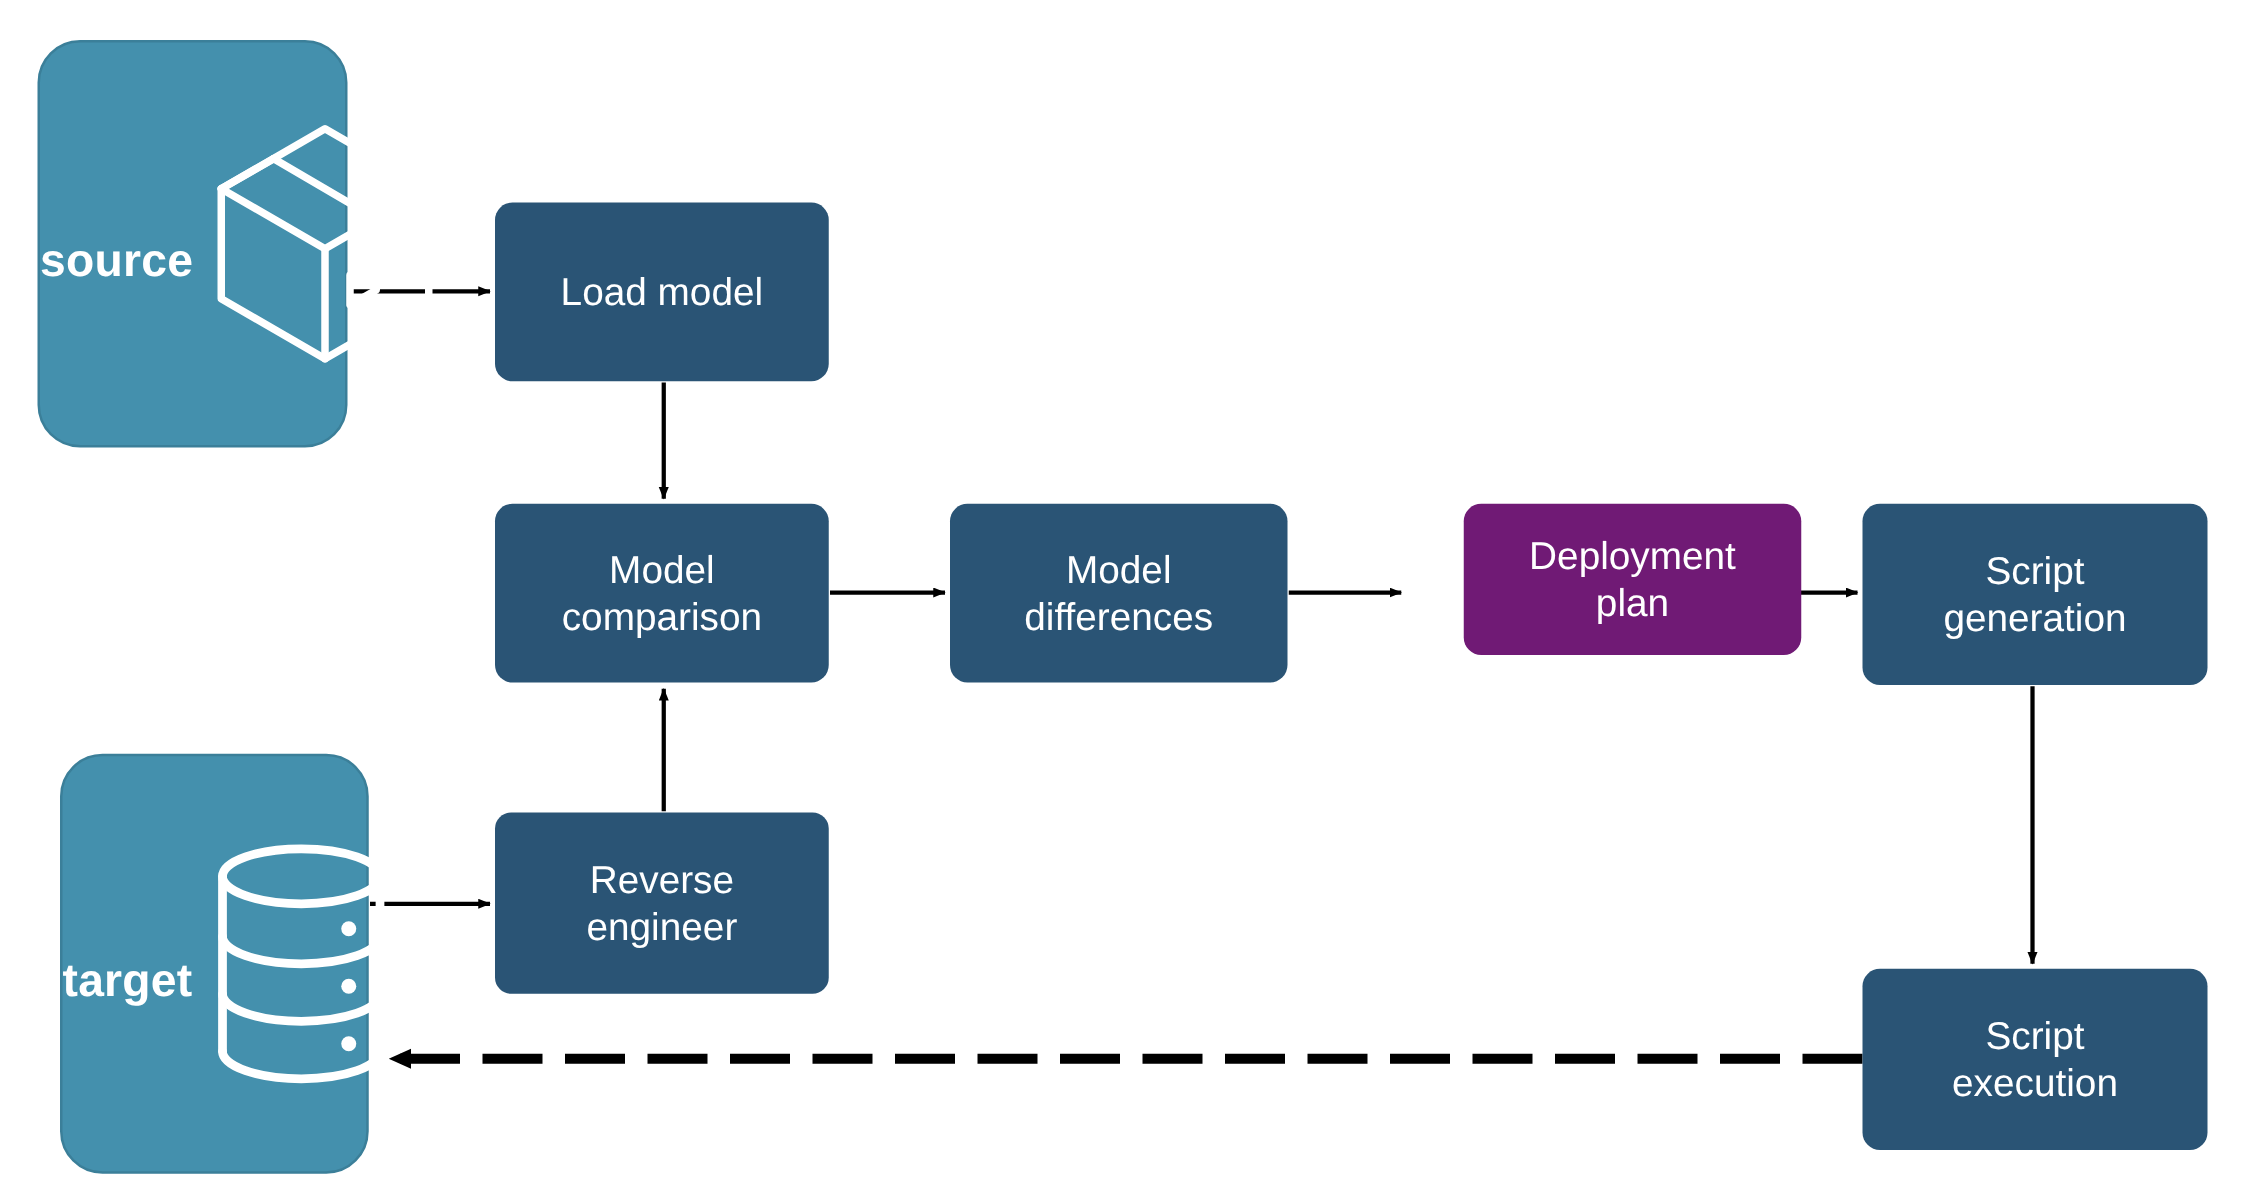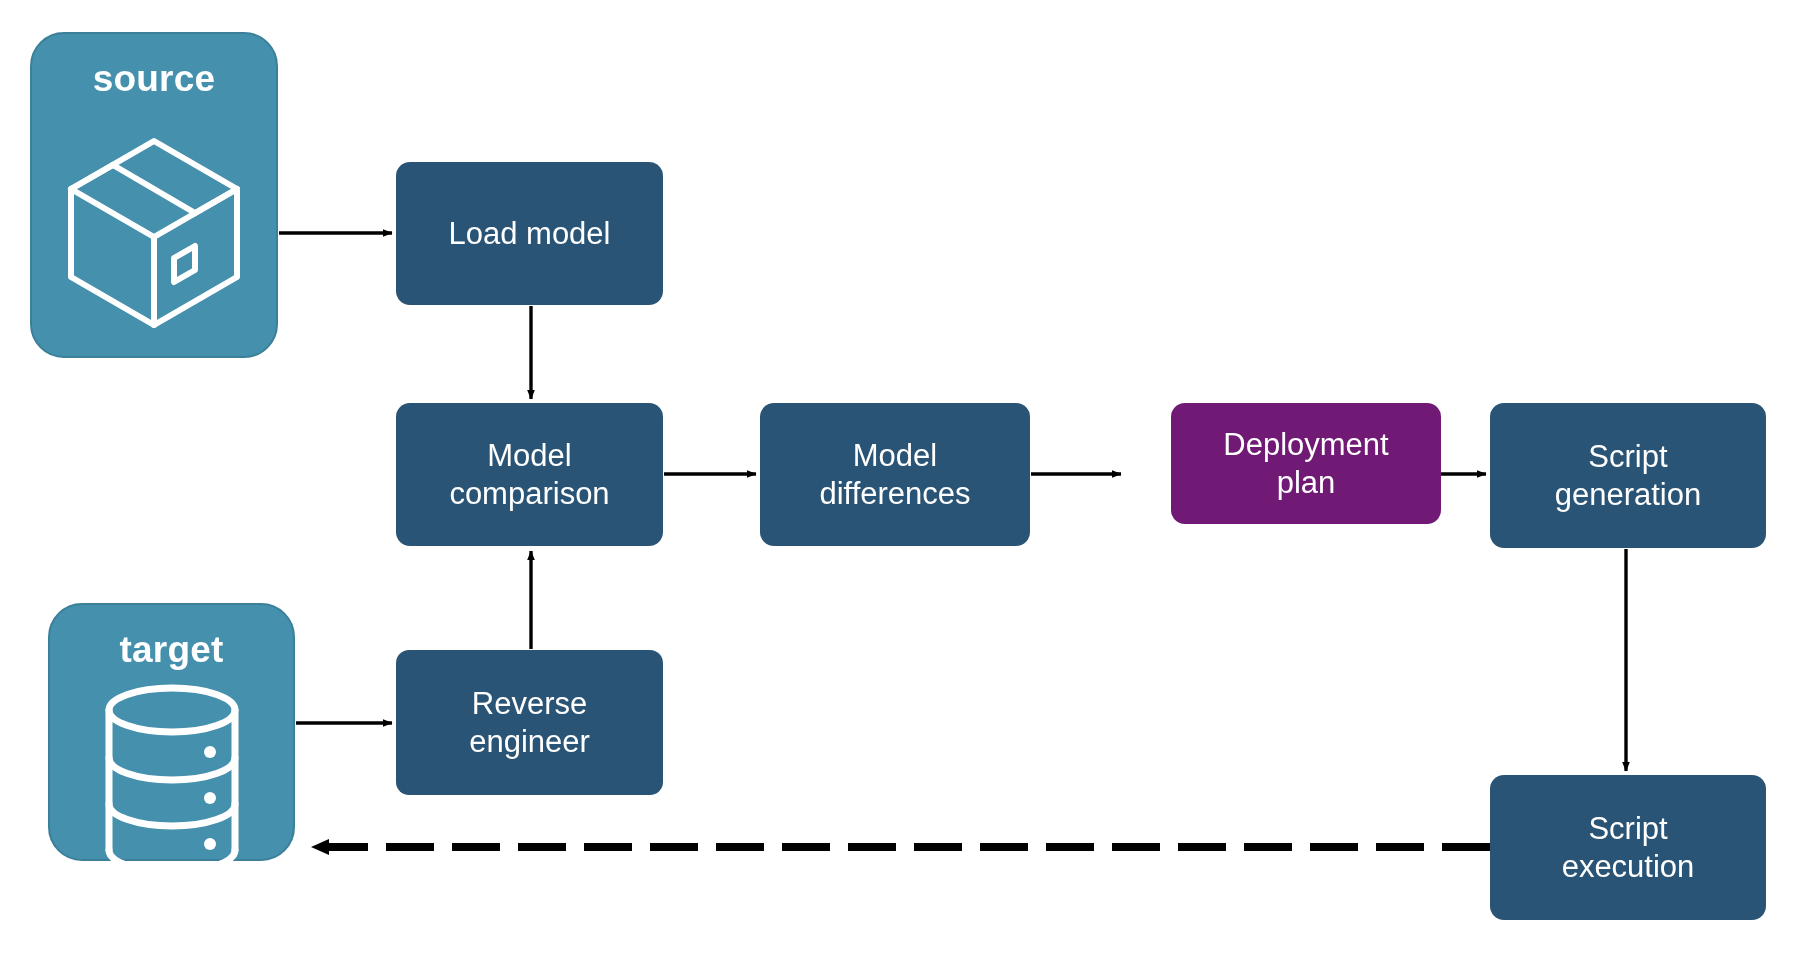--- a/index.html
+++ b/index.html
@@ -27,21 +27,21 @@
     pointer-events: none;
   }
 
   
   .endpoint {
     position: absolute;
     box-sizing: border-box;
     border-radius: 34px;
     border: 2px solid #3b7f99;
     display: flex;
-    flex-direction: column;
+    flex-direction: row;
     align-items: center;
     z-index: 2;
     gap: 12px;
   }
   .endpoint-label {
     color: #ffffff;
     font-weight: bold;
     font-size: 37px;
     letter-spacing: 0.2px;
     line-height: 1;
@@ -122,21 +122,21 @@
         <path d="M52 32 L134 80"></path>
         <path d="M52 32 L52 32"></path>
         <path d="M10 56 L52 32"></path>
         <path d="M134 80 L176 56"></path>
 
         <path d="M113 125 L134 113 L134 137 L113 149 Z"></path>
       </svg>
     </div>
   </div>
 
-  <div class="endpoint" style="left:48px; top:603px; width:247px; height:258px; background:#4490ad;">
+  <div class="endpoint" style="left:48px; top:603px; width:247px; height:336px; background:#4490ad;">
     <div class="endpoint-label">target</div>
     <div class="endpoint-art">
       <svg width="150" height="200" viewBox="0 0 150 200" xmlns="http://www.w3.org/2000/svg" fill="none" stroke="#ffffff" stroke-width="7" stroke-linejoin="round" stroke-linecap="round">
         <ellipse cx="75" cy="30" rx="63" ry="22"></ellipse>
         <path d="M12 30 L12 170"></path>
         <path d="M138 30 L138 170"></path>
         <path d="M12 170 A63 22 0 0 0 138 170"></path>
         <path d="M12 78 A63 22 0 0 0 138 78"></path>
         <path d="M12 124 A63 22 0 0 0 138 124"></path>
         <circle cx="113" cy="72" r="6" fill="#ffffff" stroke="none"></circle>

